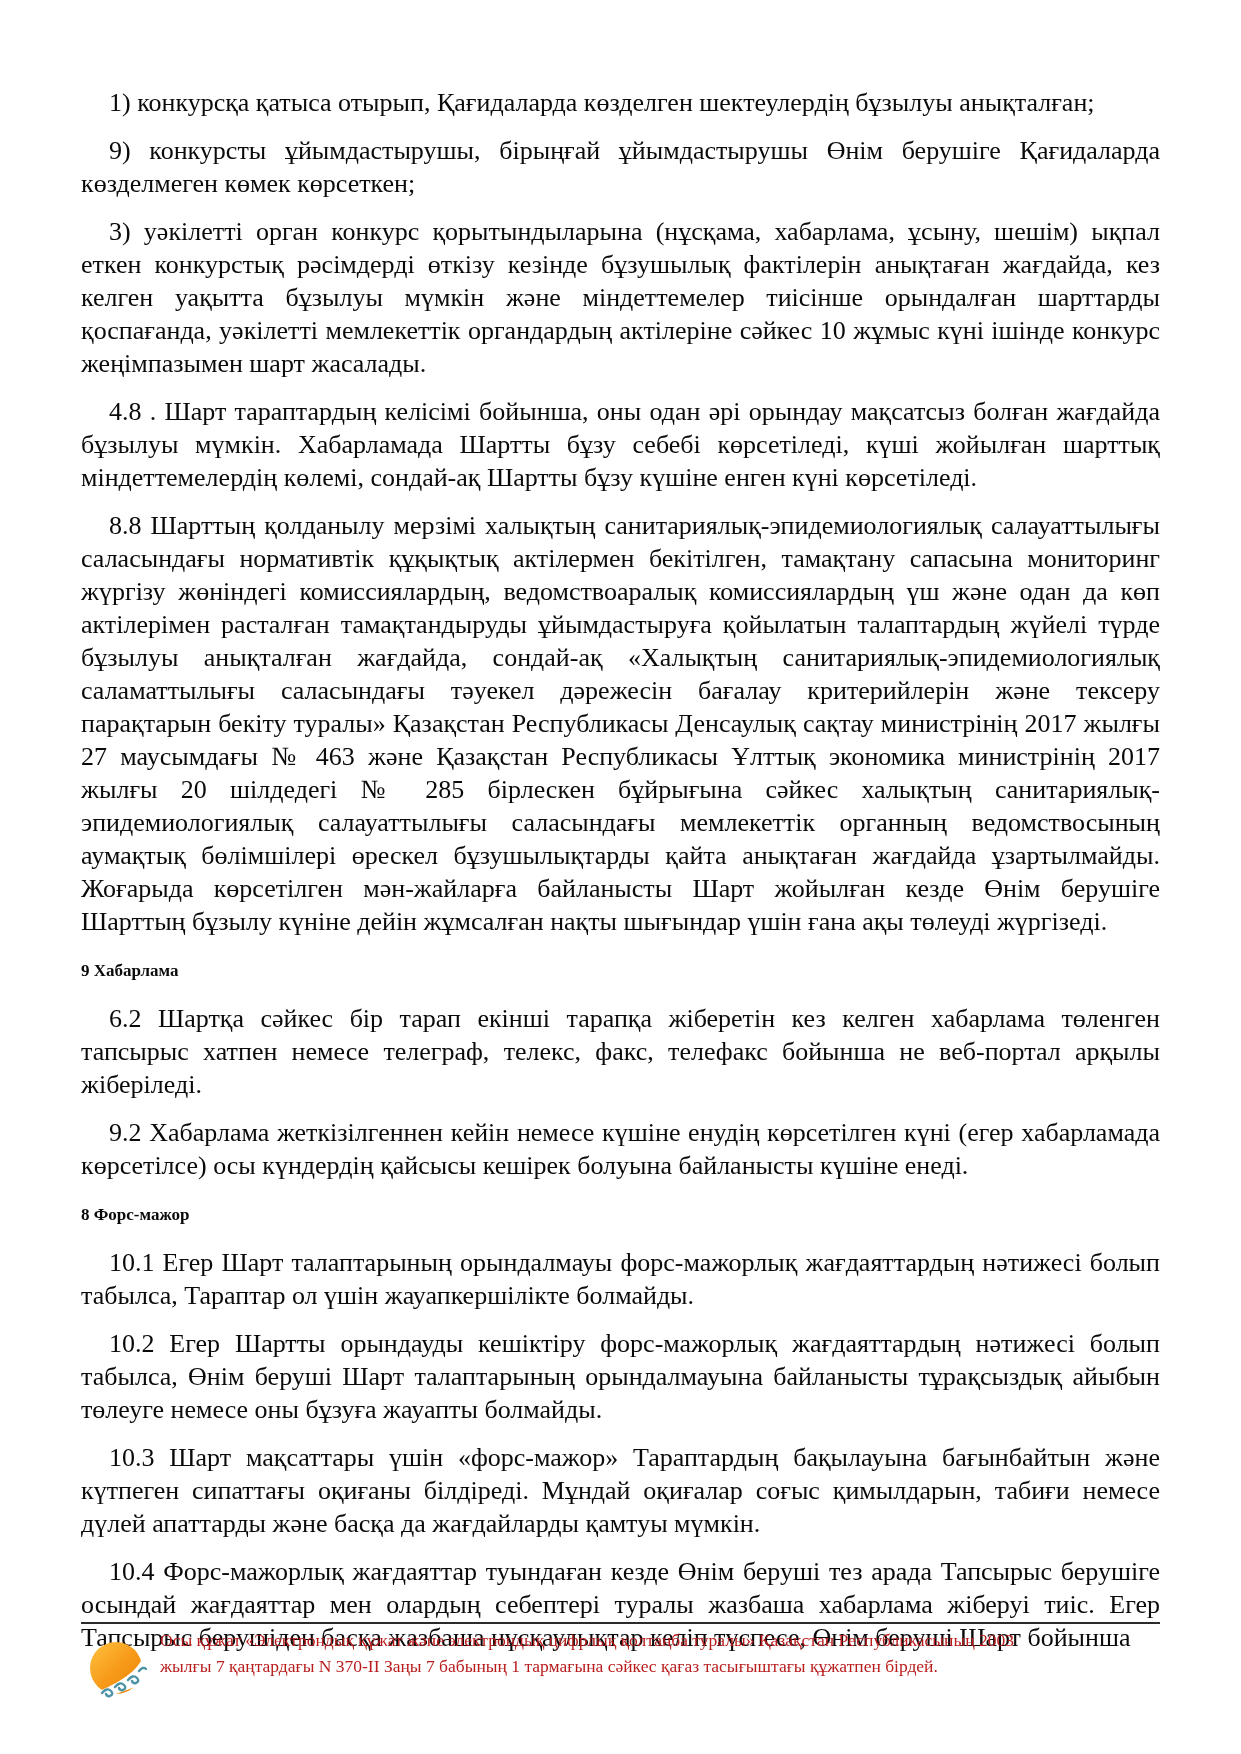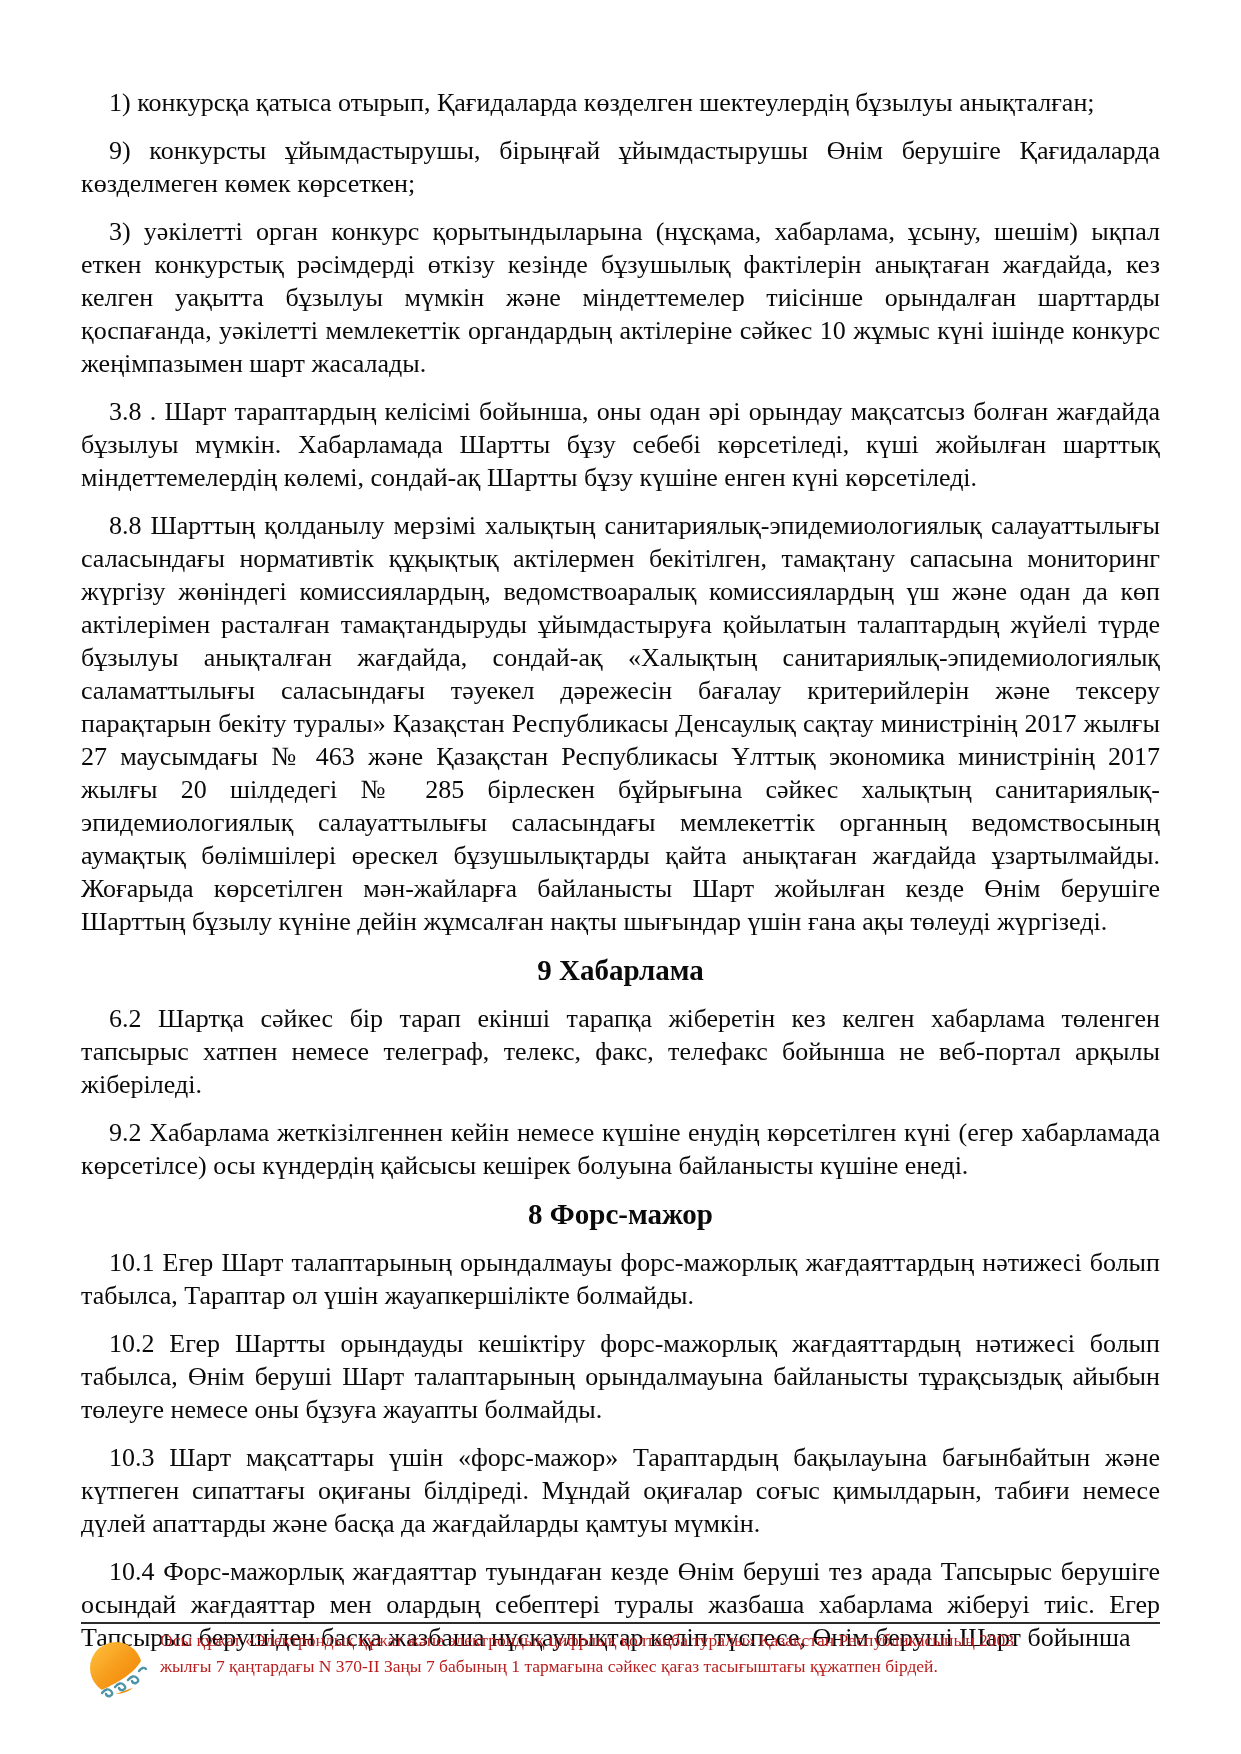--- a/index.html
+++ b/index.html
@@ -19,24 +19,24 @@
   .para{
     margin:15px 0 0 0;
     font-size:26px;
     line-height:33px;
     text-align:justify;
     text-indent:28px;
   }
   .content > :first-child{margin-top:0;}
   .heading{
     margin:16px 0 0 0;
-    font-size:29px;
+    font-size:17px;
     line-height:33px;
     font-weight:bold;
-    text-align:center;
+    text-align:left;
     text-indent:0;
   }
   .footer-rule{
     position:absolute;
     left:81px;top:1622px;
     width:1079px;height:2px;
     background:#2b2b2b;
   }
   .footer-logo{
     position:absolute;
@@ -56,21 +56,21 @@
 </style>
 </head>
 <body>
 
 <div class="page">
 
   <div class="content">
     <p class="para">1) конкурсқа қатыса отырып, Қағидаларда көзделген шектеулердің бұзылуы анықталған;</p>
     <p class="para">9) конкурсты ұйымдастырушы, бірыңғай ұйымдастырушы Өнім берушіге Қағидаларда көзделмеген көмек көрсеткен;</p>
     <p class="para">3) уәкілетті орган конкурс қорытындыларына (нұсқама, хабарлама, ұсыну, шешім) ықпал еткен конкурстық рәсімдерді өткізу кезінде бұзушылық фактілерін анықтаған жағдайда, кез келген уақытта бұзылуы мүмкін және міндеттемелер тиісінше орындалған шарттарды қоспағанда, уәкілетті мемлекеттік органдардың актілеріне сәйкес 10 жұмыс күні ішінде конкурс жеңімпазымен шарт жасалады.</p>
-    <p class="para">3.8 . Шарт тараптардың келісімі бойынша, оны одан әрі орындау мақсатсыз болған жағдайда бұзылуы мүмкін. Хабарламада Шартты бұзу себебі көрсетіледі, күші жойылған шарттық міндеттемелердің көлемі, сондай-ақ Шартты бұзу күшіне енген күні көрсетіледі.</p>
+    <p class="para">4.8 . Шарт тараптардың келісімі бойынша, оны одан әрі орындау мақсатсыз болған жағдайда бұзылуы мүмкін. Хабарламада Шартты бұзу себебі көрсетіледі, күші жойылған шарттық міндеттемелердің көлемі, сондай-ақ Шартты бұзу күшіне енген күні көрсетіледі.</p>
     <p class="para">8.8 Шарттың қолданылу мерзімі халықтың санитариялық-эпидемиологиялық салауаттылығы саласындағы нормативтік құқықтық актілермен бекітілген, тамақтану сапасына мониторинг жүргізу жөніндегі комиссиялардың, ведомствоаралық комиссиялардың үш және одан да көп актілерімен расталған тамақтандыруды ұйымдастыруға қойылатын талаптардың жүйелі түрде бұзылуы анықталған жағдайда, сондай-ақ «Халықтың санитариялық-эпидемиологиялық саламаттылығы саласындағы тәуекел дәрежесін бағалау критерийлерін және тексеру парақтарын бекіту туралы» Қазақстан Республикасы Денсаулық сақтау министрінің 2017 жылғы 27 маусымдағы № 463 және Қазақстан Республикасы Ұлттық экономика министрінің 2017 жылғы 20 шілдедегі № 285 бірлескен бұйрығына сәйкес халықтың санитариялық-эпидемиологиялық салауаттылығы саласындағы мемлекеттік органның ведомствосының аумақтық бөлімшілері өрескел бұзушылықтарды қайта анықтаған жағдайда ұзартылмайды. Жоғарыда көрсетілген мән-жайларға байланысты Шарт жойылған кезде Өнім берушіге Шарттың бұзылу күніне дейін жұмсалған нақты шығындар үшін ғана ақы төлеуді жүргізеді.</p>
     <h2 class="heading">9 Хабарлама</h2>
     <p class="para">6.2 Шартқа сәйкес бір тарап екінші тарапқа жіберетін кез келген хабарлама төленген тапсырыс хатпен немесе телеграф, телекс, факс, телефакс бойынша не веб-портал арқылы жіберіледі.</p>
     <p class="para">9.2 Хабарлама жеткізілгеннен кейін немесе күшіне енудің көрсетілген күні (егер хабарламада көрсетілсе) осы күндердің қайсысы кешірек болуына байланысты күшіне енеді.</p>
     <h2 class="heading">8 Форс-мажор</h2>
     <p class="para">10.1 Егер Шарт талаптарының орындалмауы форс-мажорлық жағдаяттардың нәтижесі болып табылса, Тараптар ол үшін жауапкершілікте болмайды.</p>
     <p class="para">10.2 Егер Шартты орындауды кешіктіру форс-мажорлық жағдаяттардың нәтижесі болып табылса, Өнім беруші Шарт талаптарының орындалмауына байланысты тұрақсыздық айыбын төлеуге немесе оны бұзуға жауапты болмайды.</p>
     <p class="para">10.3 Шарт мақсаттары үшін «форс-мажор» Тараптардың бақылауына бағынбайтын және күтпеген сипаттағы оқиғаны білдіреді. Мұндай оқиғалар соғыс қимылдарын, табиғи немесе дүлей апаттарды және басқа да жағдайларды қамтуы мүмкін.</p>
     <p class="para">10.4 Форс-мажорлық жағдаяттар туындаған кезде Өнім беруші тез арада Тапсырыс берушіге осындай жағдаяттар мен олардың себептері туралы жазбаша хабарлама жіберуі тиіс. Егер Тапсырыс берушіден басқа жазбаша нұсқаулықтар келіп түспесе, Өнім беруші Шарт бойынша</p>
   </div>

